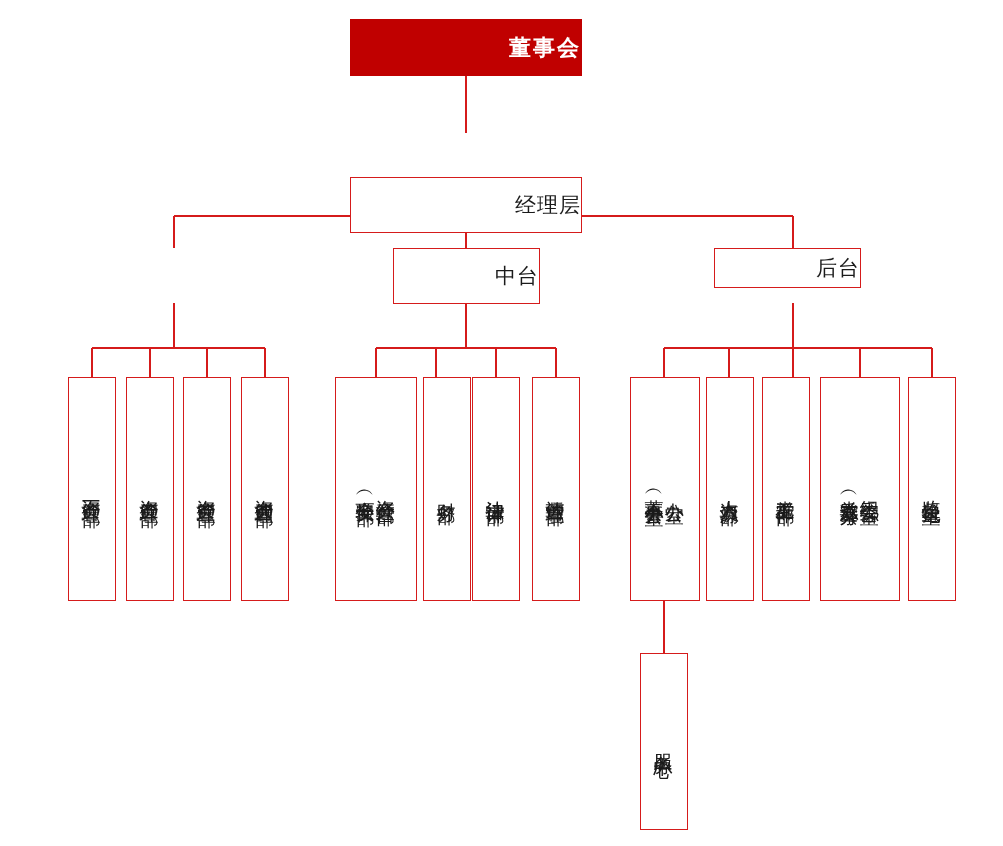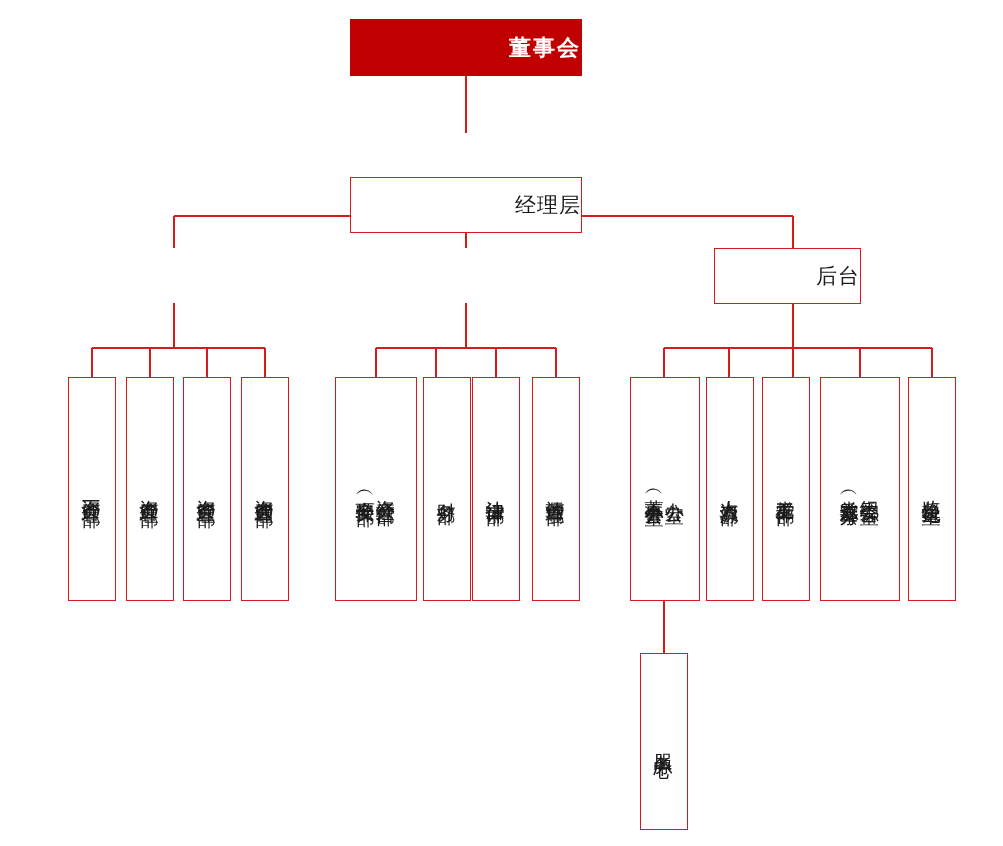--- a/index.html
+++ b/index.html
@@ -121,21 +121,24 @@
   </svg>
 
   <div class="node root" style="left:350px; top:19px; width:232px; height:57px;">
     <span class="node-label">董事会</span>
   </div>
 
   <div class="node" style="left:350px; top:133px; width:232px; height:56px;margin-top:44px;">
     <span class="node-label">经理层</span>
   </div>
 
-  <div class="node" style="left:714px; top:248px; width:147px; height:56px;">
+  <div class="node" style="left:393px; top:248px; width:147px; height:56px;">
+    <span class="node-label">中台</span>
+  </div>
+  <div class="node" style="left:714px; top:248px; width:147px; height:40px;">
     <span class="node-label">后台</span>
   </div>
 
   <div class="node vertical" style="left:68px; top:377px; width:48px; height:224px;">
     <div class="vtext-wrap">
       <span class="vtext">资产管理一部</span>
     </div>
   </div>
   <div class="node vertical" style="left:126px; top:377px; width:48px; height:224px;">
     <div class="vtext-wrap">

